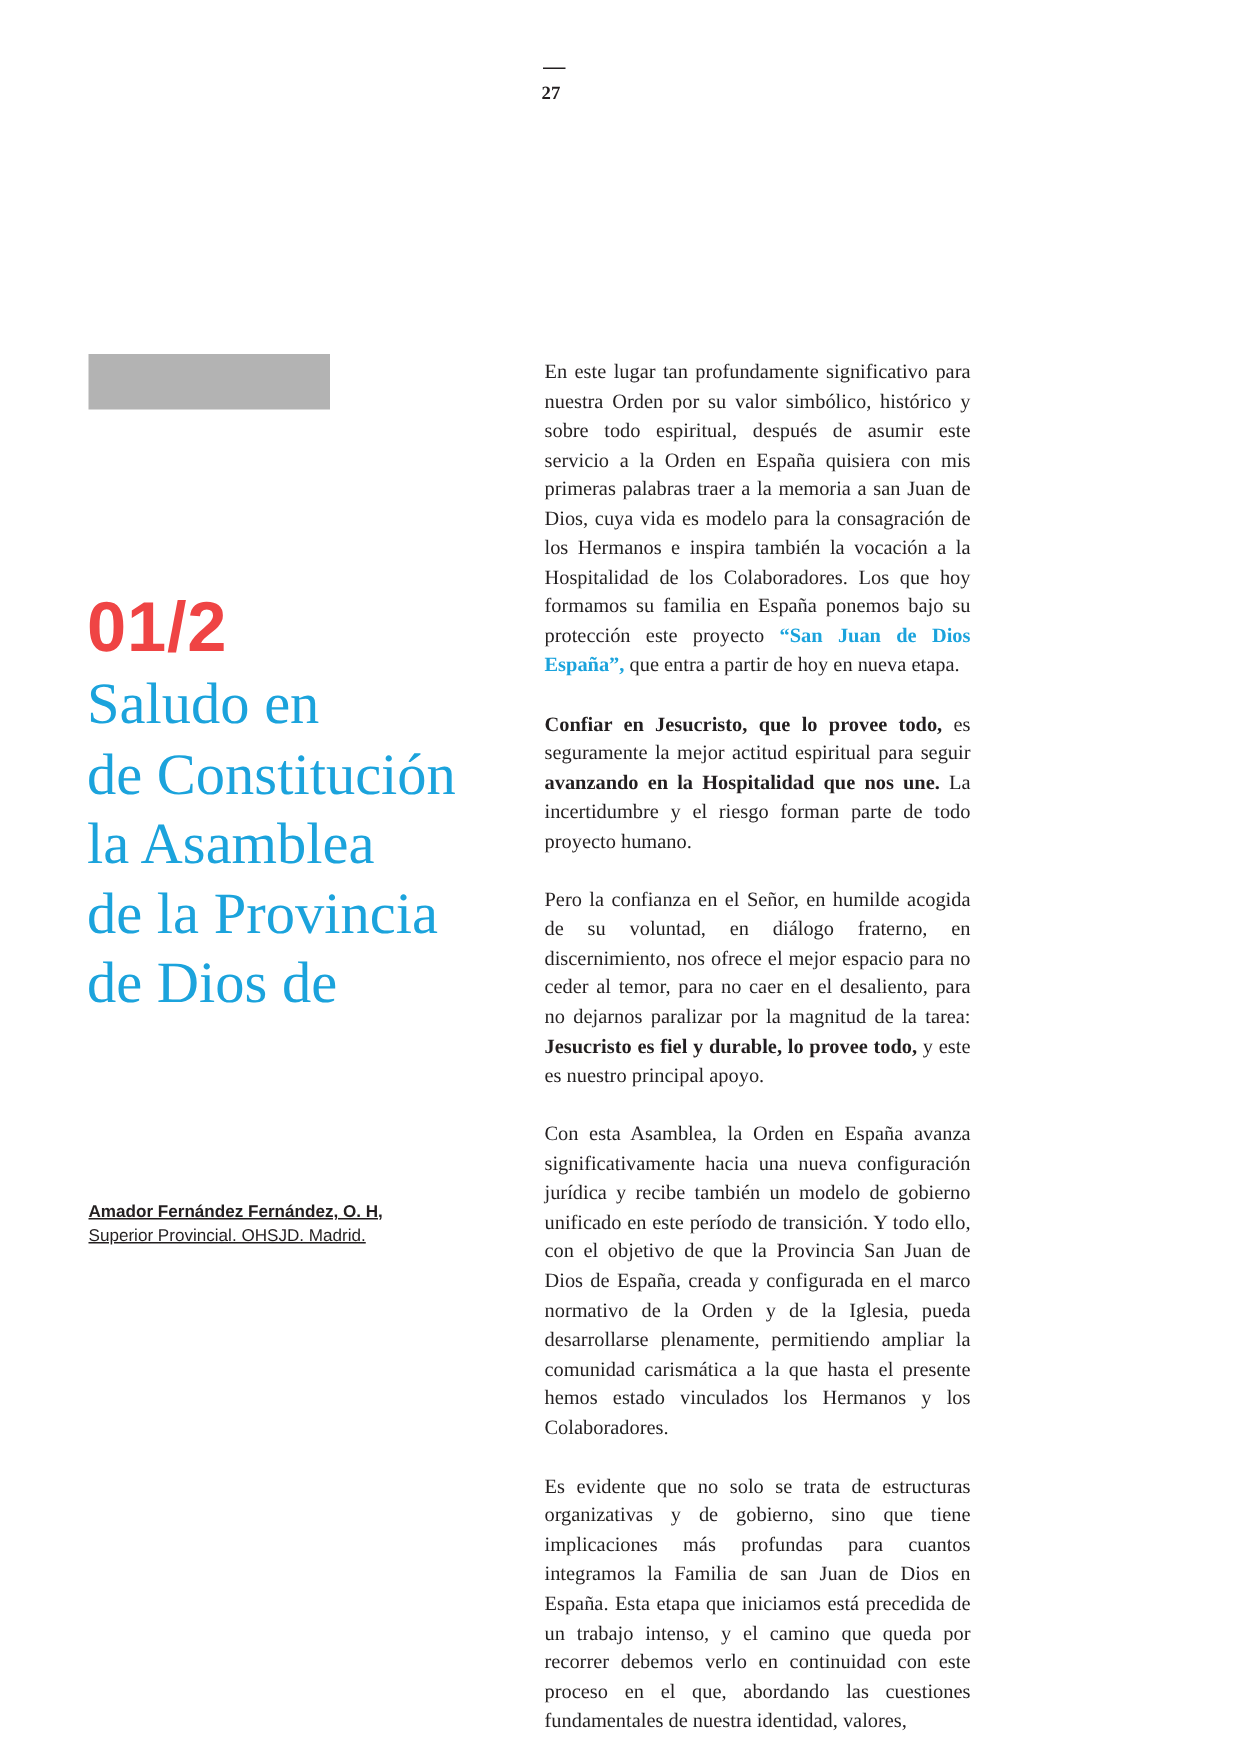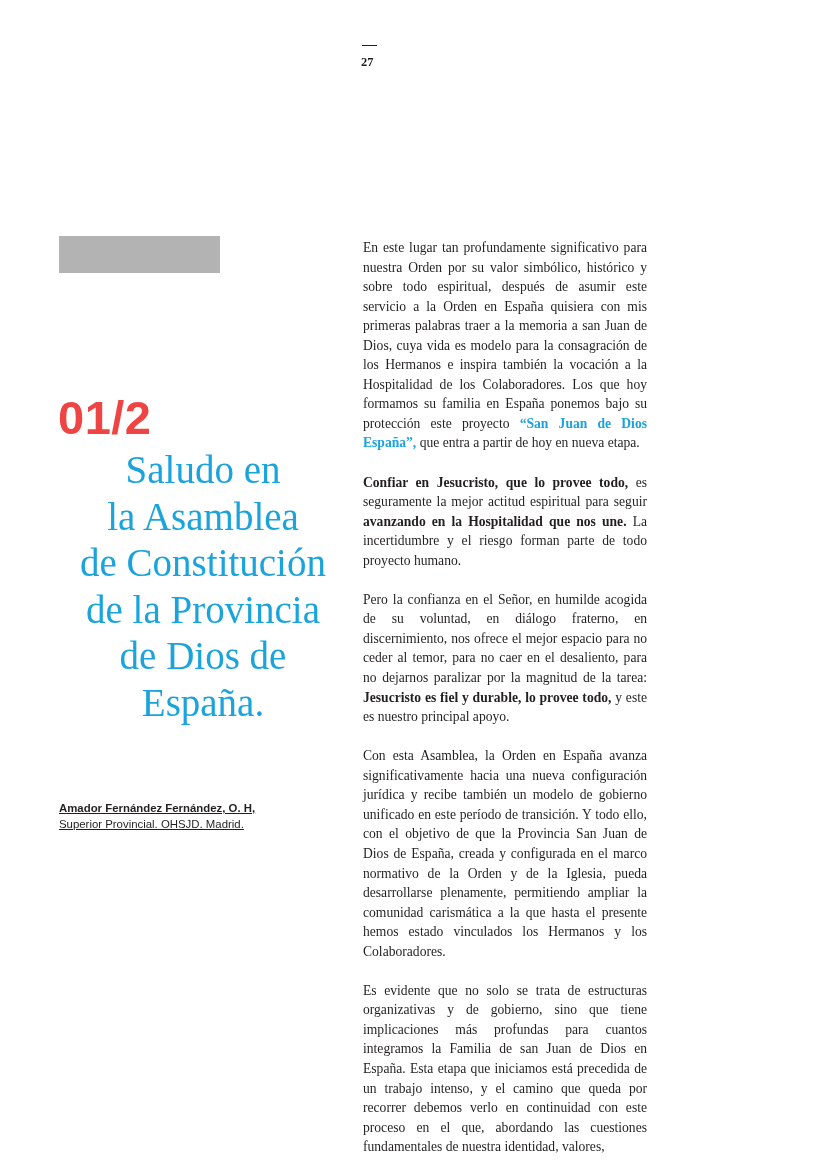--- a/index.html
+++ b/index.html
@@ -42,27 +42,26 @@
 </head>
 <body>
 
 <div class="folio-rule"></div>
 <div class="folio-num">27</div>
 
 <div class="gray-block"></div>
 
 <div class="section-number">01/2</div>
 
-<h1 class="title" style="margin:0;font-weight:normal;text-align:center;">
+<h1 class="title" style="margin:0;font-weight:normal;">
   <span>Saludo en</span>
+  <span>de Constitución</span>
   <span>la Asamblea</span>
-  <span>de Constitución</span>
   <span>de la Provincia</span>
   <span>de Dios de</span>
-  <span>España.</span>
 </h1>
 
 <div class="author">
   <span class="name">Amador Fernández Fernández, O. H,</span>
   <span class="role">Superior Provincial. OHSJD. Madrid.</span>
 </div>
 
 <div class="body-col">
   <p><span>En este lugar tan profundamente significativo para nuestra Orden por su valor simbólico, histórico y sobre todo espiritual, después de asumir este servicio a la Orden en España quisiera con mis primeras palabras traer a la memoria a san Juan de Dios, cuya vida es modelo para la consagración de los Hermanos e inspira también la vocación a la Hospitalidad de los Colaboradores. Los que hoy formamos su familia en España ponemos bajo su protección este proyecto </span><span class="hl">“San Juan de Dios España”,</span><span> que entra a partir de hoy en nueva etapa.</span></p>
   <p><b>Confiar en Jesucristo, que lo provee todo,</b><span> es seguramente la mejor actitud espiritual para seguir </span><b>avanzando en la Hospitalidad que nos une.</b><span> La incertidumbre y el riesgo forman parte de todo proyecto humano.</span></p>

